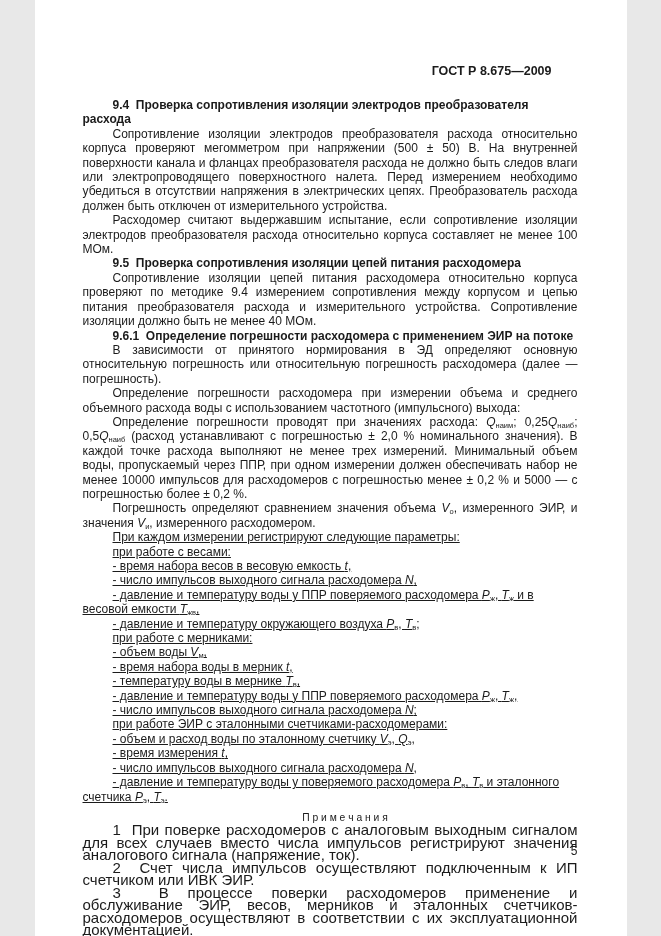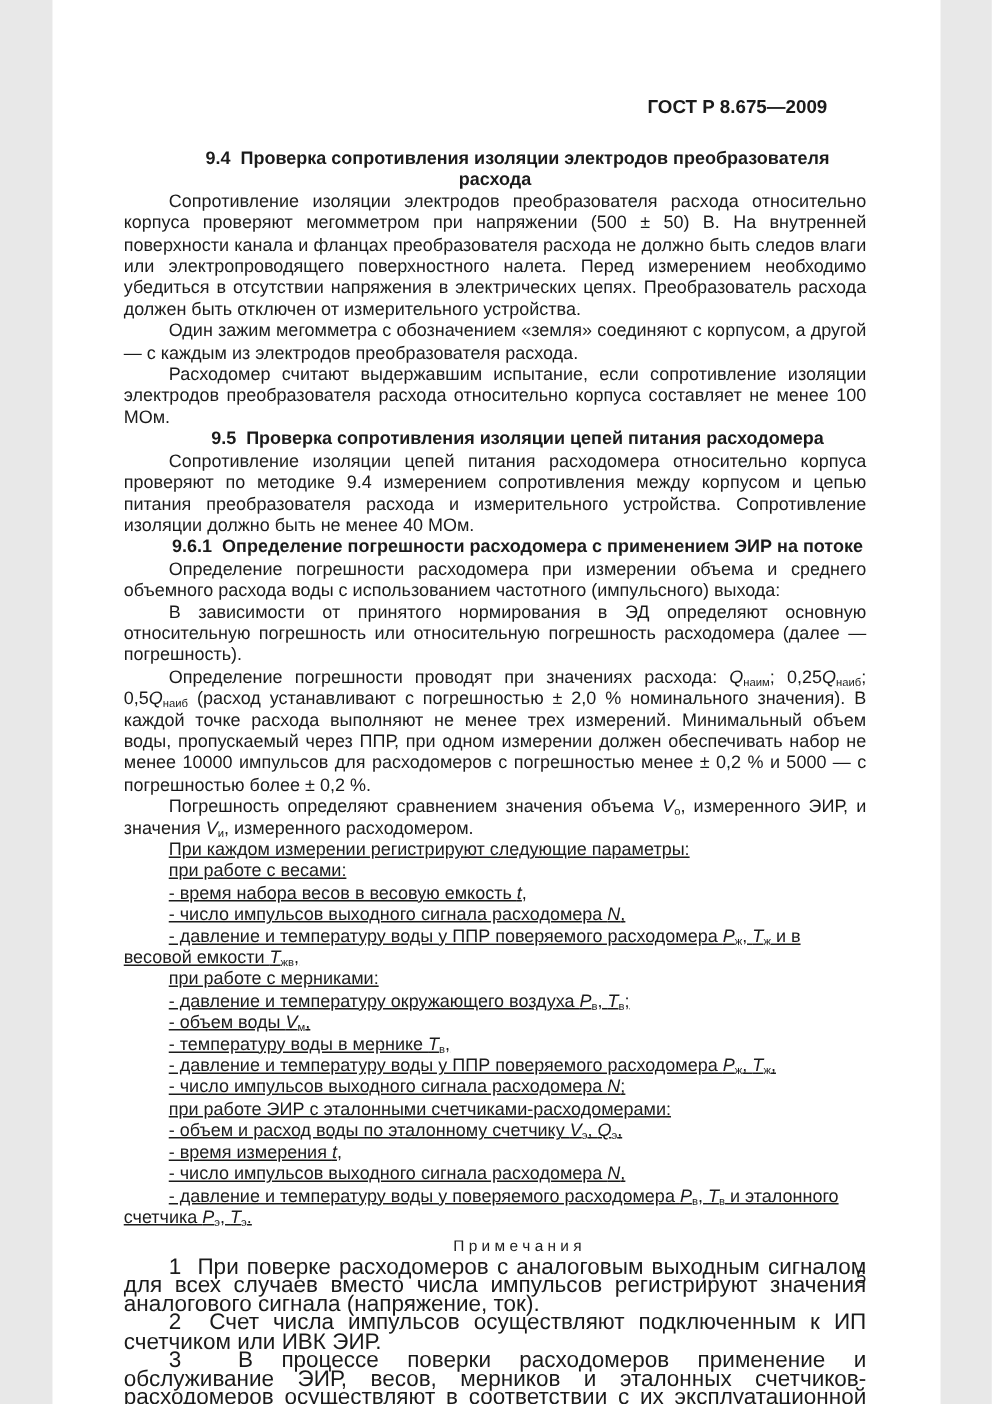--- a/index.html
+++ b/index.html
@@ -21,21 +21,21 @@
     padding-right:26px;
     line-height:14px;
     margin-bottom:20px;
   }
   .par{
     font-size:12px;
     line-height:14.4px;
     text-align:justify;
     text-indent:30px;
   }
-  .heading{font-weight:bold;text-align:center;}
+  .heading{font-weight:bold;text-align:left;}
   .line{text-align:left;text-decoration:underline;}
   .note-head{font-size:10.3px;line-height:12.5px;margin-top:8px;text-align:center;}
   .note{font-size:15px;line-height:12.5px;}
   .p962{margin-top:0;}
   .it{font-style:italic;}
   sub{
     font-size:7.5px;
     line-height:0;
     position:relative;
     top:2px;
@@ -51,37 +51,37 @@
 </style>
 </head>
 <body>
 
 <div class="page">
   <div class="header">ГОСТ Р 8.675—2009</div>
 
   <div class="body">
       <div class="par heading"><span>9.4&nbsp; Проверка сопротивления изоляции электродов преобразователя расхода</span></div>
       <div class="par p"><span>Сопротивление изоляции электродов преобразователя расхода относительно корпуса проверяют мегомметром при напряжении (500 ± 50) В. На внутренней поверхности канала и фланцах преобразователя расхода не должно быть следов влаги или электропроводящего поверхностного налета. Перед измерением необходимо убедиться в отсутствии напряжения в электрических цепях. Преобразователь расхода должен быть отключен от измерительного устройства.</span></div>
-      <div class="par p"><span>Один зажим мегомметра с обозначением «земля» соединяют с корпусом, а другой — с каждым из электродов преобразователя расхода.</span></div>
       <div class="par p"><span>Расходомер считают выдержавшим испытание, если сопротивление изоляции электродов преобразователя расхода относительно корпуса составляет не менее 100 МОм.</span></div>
       <div class="par heading"><span>9.5&nbsp; Проверка сопротивления изоляции цепей питания расходомера</span></div>
       <div class="par p"><span>Сопротивление изоляции цепей питания расходомера относительно корпуса проверяют по методике 9.4 измерением сопротивления между корпусом и цепью питания преобразователя расхода и измерительного устройства. Сопротивление изоляции должно быть не менее 40 МОм.</span></div>
       <div class="par heading"><span>9.6.1&nbsp; Определение погрешности расходомера с применением ЭИР на потоке</span></div>
+      <div class="par p"><span>В зависимости от принятого нормирования в ЭД определяют основную относительную погрешность или относительную погрешность расходомера (далее — погрешность).</span></div>
       <div class="par p"><span>Определение погрешности расходомера при измерении объема и среднего объемного расхода воды с использованием частотного (импульсного) выхода:</span></div>
-      <div class="par p"><span>В зависимости от принятого нормирования в ЭД определяют основную относительную погрешность или относительную погрешность расходомера (далее — погрешность).</span></div>
       <div class="par p"><span>Определение погрешности проводят при значениях расхода: </span><span class="it">Q</span><sub>наим</sub><span>; 0,25</span><span class="it">Q</span><sub>наиб</sub><span>; 0,5</span><span class="it">Q</span><sub>наиб</sub><span> (расход устанавливают с погрешностью ± 2,0 % номинального значения). В каждой точке расхода выполняют не менее трех измерений. Минимальный объем воды, пропускаемый через ППР, при одном измерении должен обеспечивать набор не менее 10000 импульсов для расходомеров с погрешностью менее ± 0,2 % и 5000 — с погрешностью более ± 0,2 %.</span></div>
       <div class="par p"><span>Погрешность определяют сравнением значения объема </span><span class="it">V</span><sub>о</sub><span>, измеренного ЭИР, и значения </span><span class="it">V</span><sub>и</sub><span>, измеренного расходомером.</span></div>
       <div class="par line"><span>При каждом измерении регистрируют следующие параметры:</span></div>
       <div class="par line"><span>при работе с весами:</span></div>
       <div class="par line"><span>- время набора весов в весовую емкость </span><span class="it">t</span><span>,</span></div>
       <div class="par line"><span>- число импульсов выходного сигнала расходомера </span><span class="it">N</span><span>,</span></div>
       <div class="par line"><span>- давление и температуру воды у ППР поверяемого расходомера </span><span class="it">P</span><sub>ж</sub><span>, </span><span class="it">T</span><sub>ж</sub><span> и в весовой емкости </span><span class="it">T</span><sub>жв</sub><span>,</span></div>
+      <div class="par line"><span>- давление и температуру окружающего воздуха </span><span class="it">P</span><sub>в</sub><span>, </span><span class="it">T</span><sub>в</sub><span>;</span></div>
       <div class="par line"><span>при работе с мерниками:</span></div>
-      <div class="par line"><span>- давление и температуру окружающего воздуха </span><span class="it">P</span><sub>в</sub><span>, </span><span class="it">T</span><sub>в</sub><span>;</span></div>
       <div class="par line"><span>- объем воды </span><span class="it">V</span><sub>м</sub><span>,</span></div>
+      <div class="par line"><span>- время набора воды в мерник </span><span class="it">t</span><span>,</span></div>
       <div class="par line"><span>- температуру воды в мернике </span><span class="it">T</span><sub>в</sub><span>,</span></div>
       <div class="par line"><span>- давление и температуру воды у ППР поверяемого расходомера </span><span class="it">P</span><sub>ж</sub><span>, </span><span class="it">T</span><sub>ж</sub><span>,</span></div>
       <div class="par line"><span>- число импульсов выходного сигнала расходомера </span><span class="it">N</span><span>;</span></div>
       <div class="par line"><span>при работе ЭИР с эталонными счетчиками-расходомерами:</span></div>
       <div class="par line"><span>- объем и расход воды по эталонному счетчику </span><span class="it">V</span><sub>э</sub><span>, </span><span class="it">Q</span><sub>э</sub><span>,</span></div>
       <div class="par line"><span>- время измерения </span><span class="it">t</span><span>,</span></div>
       <div class="par line"><span>- число импульсов выходного сигнала расходомера </span><span class="it">N</span><span>,</span></div>
       <div class="par line"><span>- давление и температуру воды у поверяемого расходомера </span><span class="it">P</span><sub>в</sub><span>, </span><span class="it">T</span><sub>в</sub><span> и эталонного счетчика </span><span class="it">P</span><sub>э</sub><span>, </span><span class="it">T</span><sub>э</sub><span>.</span></div>
       <div class="par note-head"><span>П р и м е ч а н и я</span></div>
       <div class="par note"><span>1&nbsp; При поверке расходомеров с аналоговым выходным сигналом для всех случаев вместо числа импульсов регистрируют значения аналогового сигнала (напряжение, ток).</span></div>

